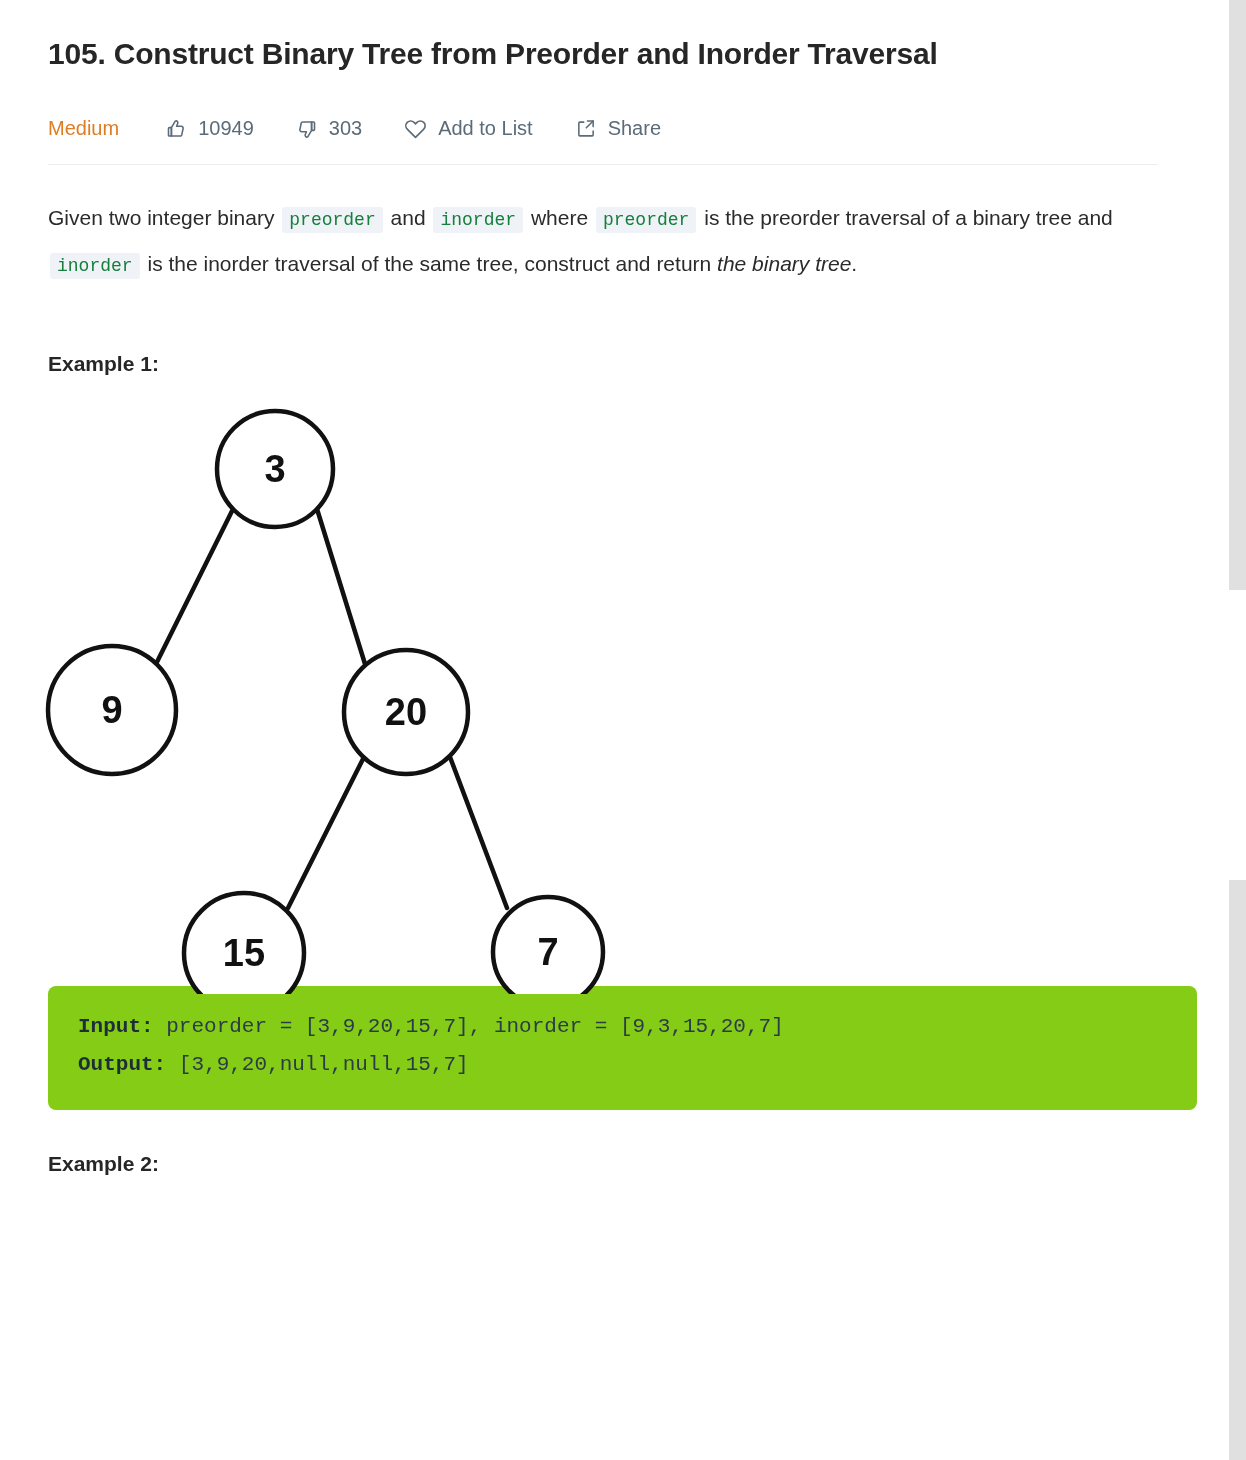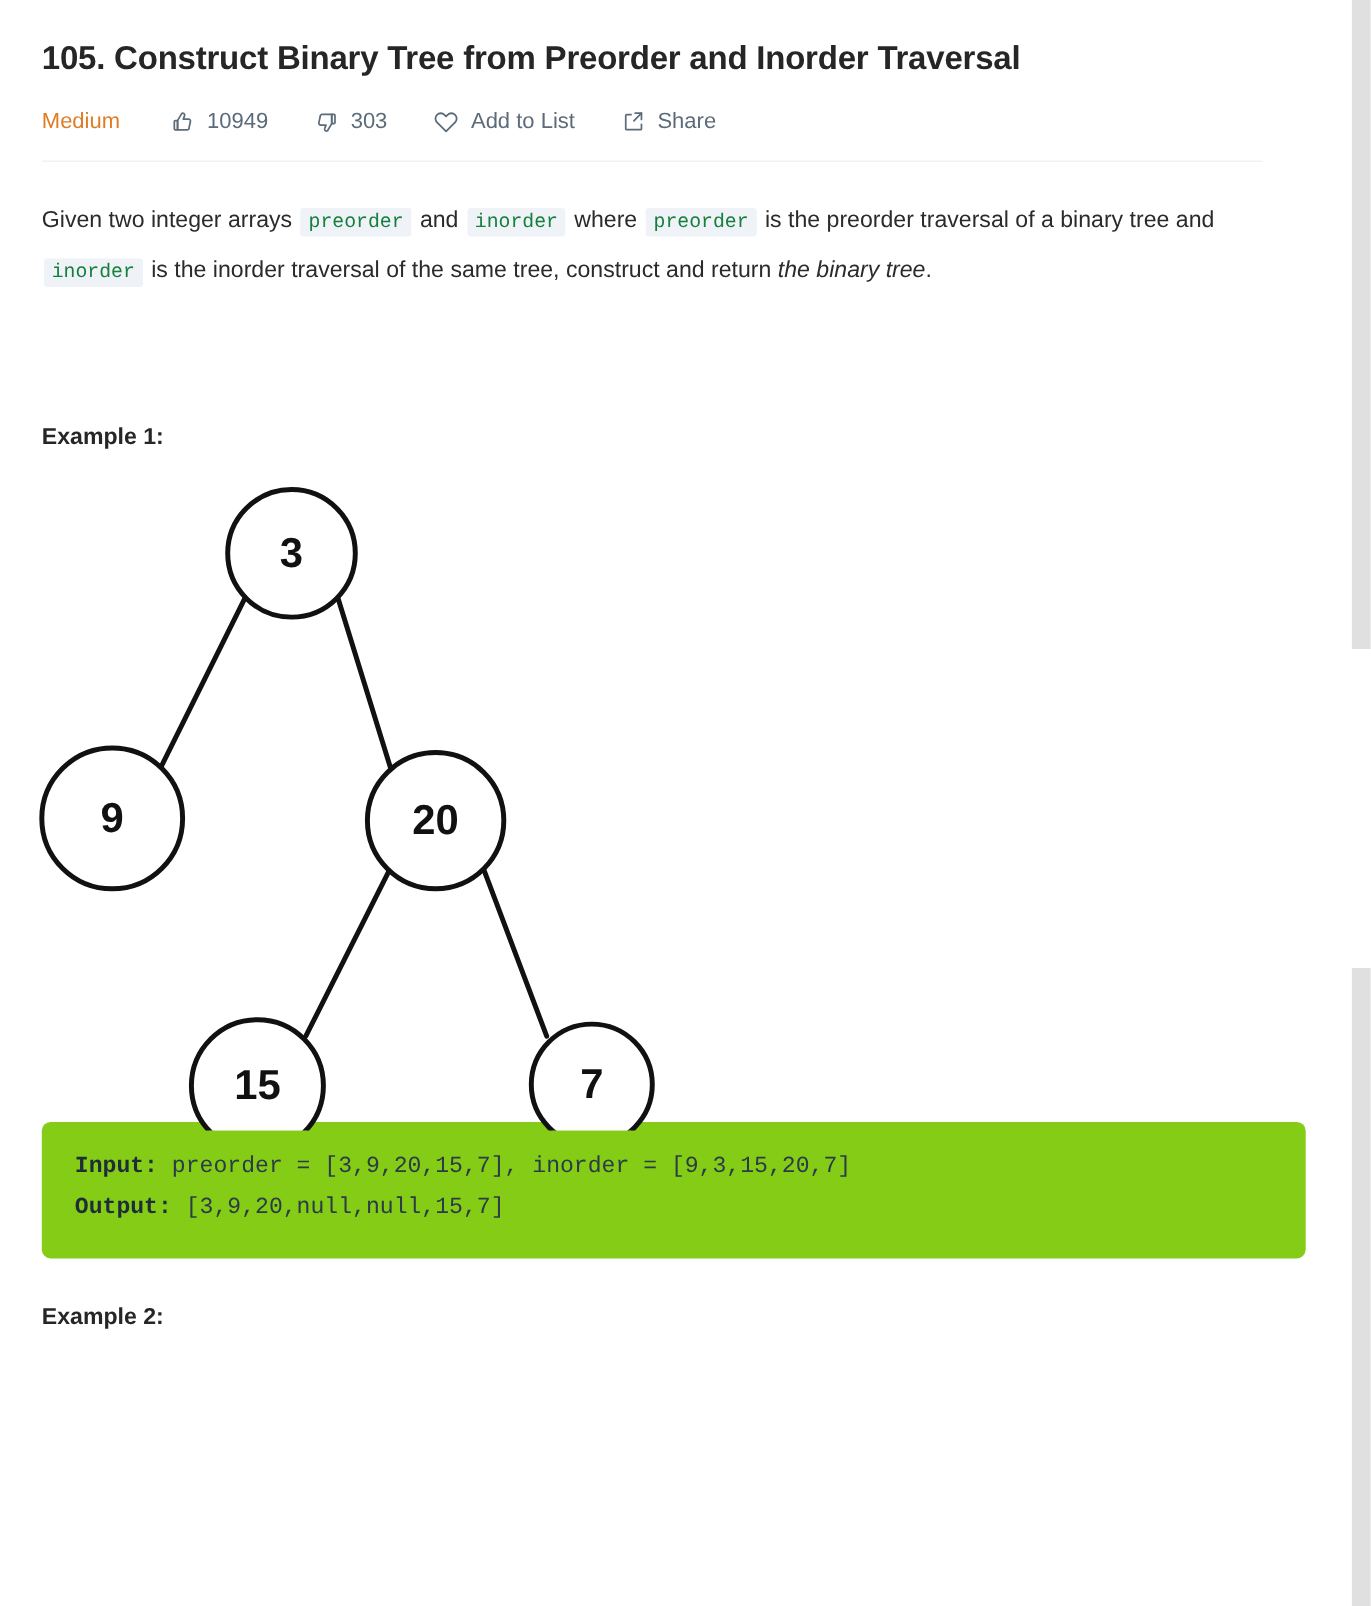--- a/index.html
+++ b/index.html
@@ -15,20 +15,21 @@
     overflow: hidden;
     position: relative;
   }
 
   .page {
     position: absolute;
     left: 0; top: 0;
     width: 1228px;
     height: 1460px;
     overflow: hidden;
+    padding-left: 10px;
   }
 
   .content {
     padding: 0 40px 0 38px;
     box-sizing: border-box;
     width: 1228px;
   }
 
   
   .title {
@@ -38,21 +39,21 @@
     letter-spacing: -0.2px;
     margin: 0;
     padding-top: 34px;
     line-height: 40px;
   }
 
   
   .meta-row {
     display: flex;
     align-items: center;
-    margin-top: 22px;
+    margin-top: 40px;
     height: 28px;
   }
   .difficulty {
     font-size: 20px;
     color: #e07c24;
     font-weight: normal;
     margin-right: 46px;
     white-space: nowrap;
   }
   .meta-item {
@@ -99,21 +100,21 @@
   }
   .desc em { }
 
   
   .ex-heading {
     font-size: 21px;
     font-weight: bold;
     color: #262626;
     margin-top: 0;
   }
-  #example1-heading { margin-top: 116px; }
+  #example1-heading { margin-top: 64px; }
   #example2-heading { margin-top: 42px; }
 
   
   .figure {
     margin-top: 16px;
     margin-left: -38px;
     height: 602px;
     width: 660px;
     position: relative;
     overflow: hidden;
@@ -208,21 +209,21 @@
           </svg>
         </span>
         <span class="lbl">Share</span>
       </div>
 
     </div>
 
     <div class="divider"></div>
 
     <p class="desc">
-      <span>Given two integer arrays</span>
+      <span>Given two integer binary</span>
       <code class="inline">preorder</code>
       <span>and</span>
       <code class="inline">inorder</code>
       <span>where</span>
       <code class="inline">preorder</code>
       <span>is the preorder traversal of a binary tree and</span>
       <code class="inline">inorder</code>
       <span>is the inorder traversal of the same tree, construct and return</span>
       <em>the binary tree</em><span>.</span>
     </p>

